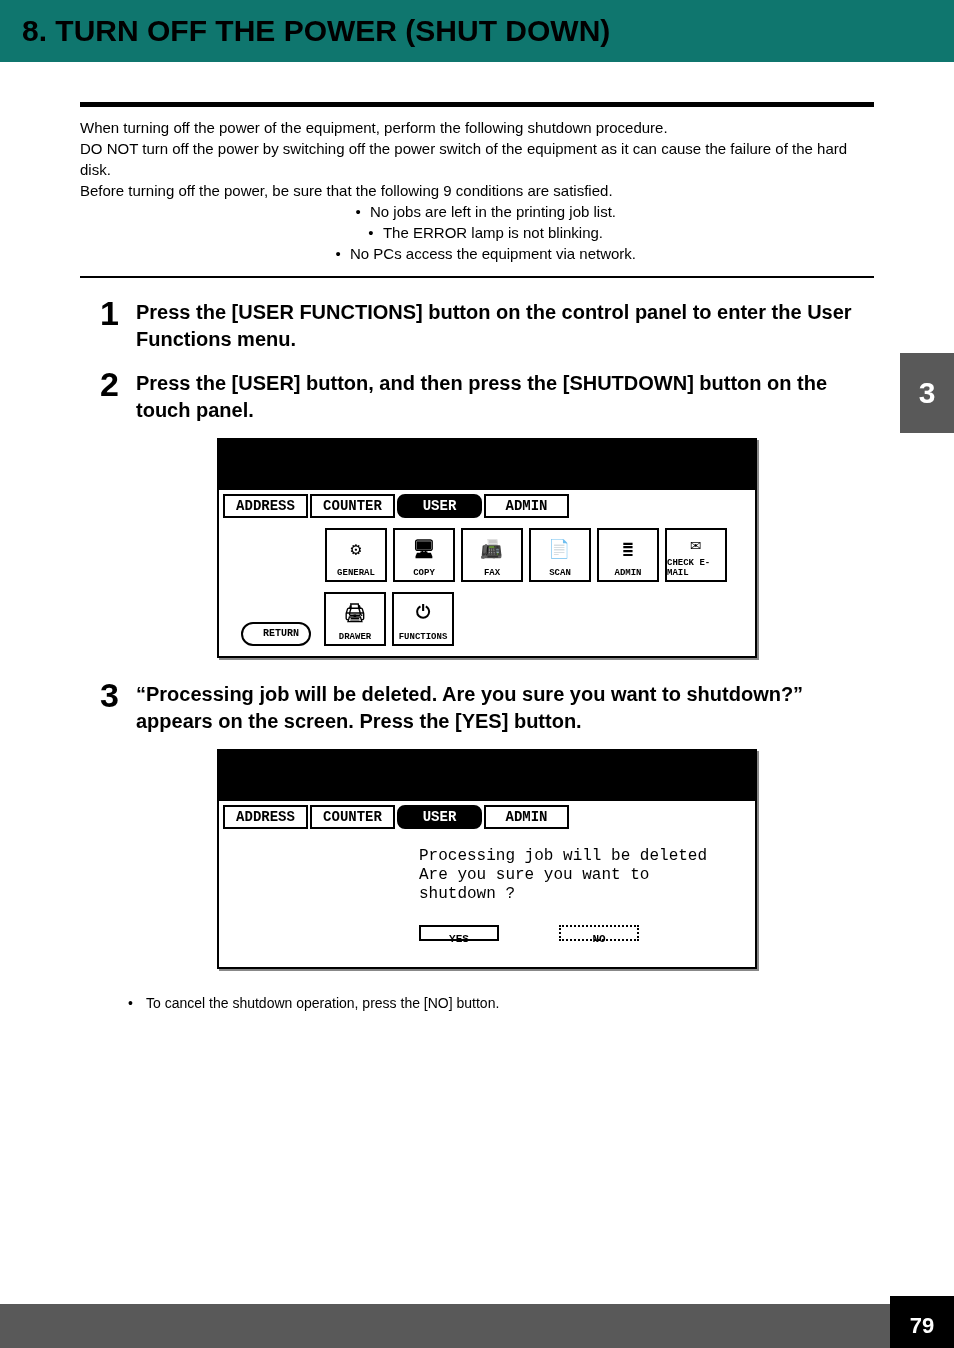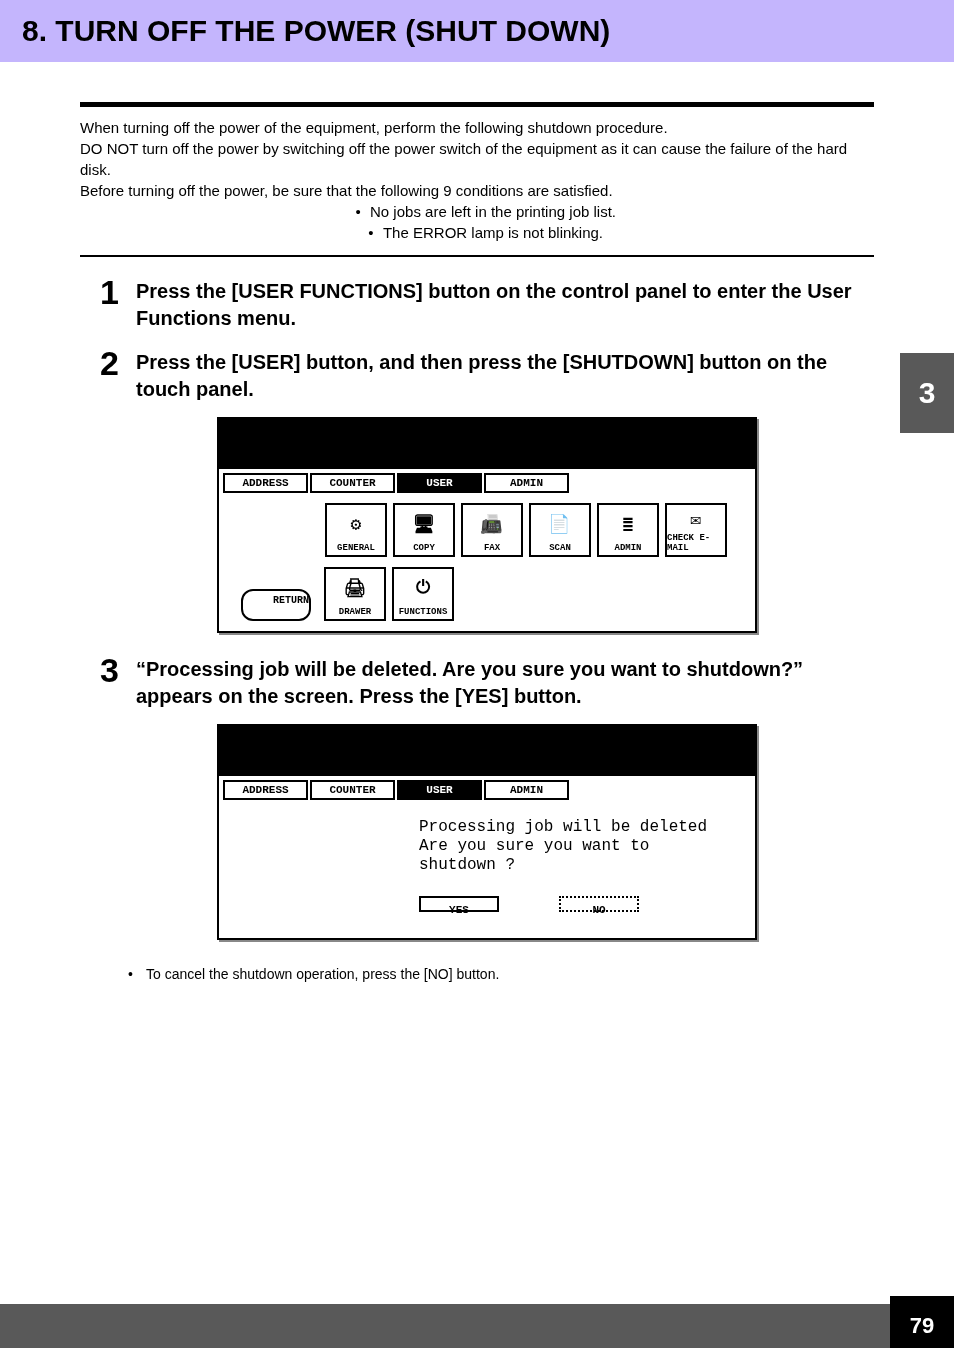--- a/index.html
+++ b/index.html
@@ -5,21 +5,21 @@
   * { box-sizing: border-box; margin: 0; padding: 0; }
   body {
     width: 954px;
     height: 1348px;
     font-family: Arial, Helvetica, sans-serif;
     background: #fff;
     position: relative;
     color: #000;
   }
   .title-bar {
-    background: #c4b5fd;
+    background: #0f766e;
     padding: 14px 22px;
     display: flex;
     align-items: flex-end;
     margin-bottom: 40px;
   }
   .title-bar h1 {
     font-size: 30px;
     font-weight: bold;
   }
   .content {
@@ -85,29 +85,30 @@
   .sc-tabs {
     background: #fff;
     display: flex;
     gap: 2px;
     padding: 4px 4px 0 4px;
   }
   .tab {
     border: 2px solid #000;
     padding: 2px 0;
     font-family: "Courier New", monospace;
-    font-size: 11px;
+    font-size: 14px;
     font-weight: bold;
     width: 85px;
     text-align: center;
     background: #fff;
   }
   .tab.active {
     background: #000;
     color: #fff;
+    border-radius: 8px;
   }
   .sc-body {
     padding: 10px 6px;
   }
   .icon-row {
     display: flex;
     gap: 6px;
     padding-left: 100px;
     margin-bottom: 10px;
   }
@@ -127,27 +128,27 @@
   }
   .icon-btn .glyph {
     flex: 1;
     display: flex;
     align-items: center;
     justify-content: center;
     font-size: 18px;
   }
   .return-btn {
     width: 70px;
-    height: 32px;
+    height: 24px;
     border: 2px solid #000;
     border-radius: 12px;
     font-family: "Courier New", monospace;
     font-size: 10px;
     font-weight: bold;
-    text-align: right;
+    text-align: left;
     line-height: 20px;
     margin-left: 16px;
     margin-top: 16px;
     display: inline-block;
     padding-left: 20px;
   }
   .icon-row2 {
     display: flex;
     gap: 6px;
     padding-left: 100px;
@@ -238,20 +239,21 @@
 
 <div class="content">
   <hr class="thick">
   <div class="intro">
     <p>When turning off the power of the equipment, perform the following shutdown procedure.</p>
     <p>DO NOT turn off the power by switching off the power switch of the equipment as it can cause the failure of the hard disk.</p>
     <p>Before turning off the power, be sure that the following 9 conditions are satisfied.</p>
     <ul>
       <li>No jobs are left in the printing job list.</li>
       <li>The ERROR lamp is not blinking.</li>
+      <li>No PCs access the equipment via network.</li>
     </ul>
   </div>
   <hr class="thin">
 
   <div class="steps">
 
     <div class="step">
       <div class="num">1</div>
       <div class="txt">Press the [USER FUNCTIONS] button on the control panel to enter the User Functions menu.</div>
     </div>

